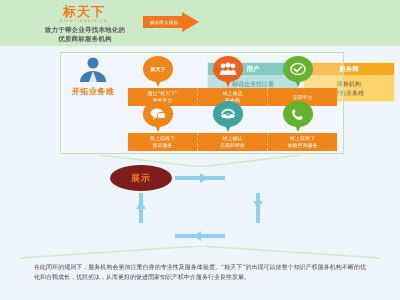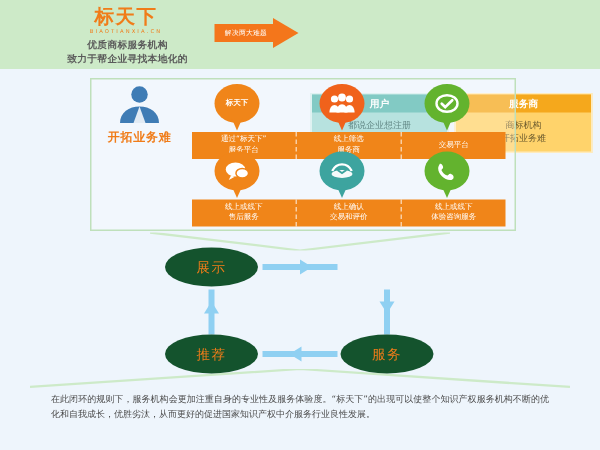--- a/index.html
+++ b/index.html
@@ -107,22 +107,22 @@
     position:absolute;left:11px;top:22px;width:0;height:0;
     border-left:4px solid transparent;border-right:4px solid transparent;
     border-top:9px solid currentColor;
   }
   .pin-inner{font-size:5px;font-weight:bold;color:#fff;line-height:7px;text-align:center;}
 
   
   .flow{position:absolute;left:105px;top:165px;width:190px;height:85px;}
   .node{
     position:absolute;width:62px;height:26px;border-radius:50%;
-    background:#14532d;display:flex;align-items:center;justify-content:center;
-    font-size:9px;font-weight:normal;color:#f07c19;letter-spacing:1px;
+    background:#7f1d1d;display:flex;align-items:center;justify-content:center;
+    font-size:9px;font-weight:bold;color:#f07c19;letter-spacing:1px;
   }
   .n-show{left:5px;top:0;}
   .n-deal{left:122px;top:0;}
   .n-serve{left:122px;top:58px;}
   .n-recommend{left:5px;top:58px;}
 
   .fline{position:absolute;background:#8fd0f2;}
   .h1{left:70px;top:11px;width:50px;height:4px;}
   .h2{left:70px;top:69px;width:50px;height:4px;}
   .v1{left:34px;top:28px;width:4px;height:30px;}
@@ -149,22 +149,22 @@
 <div class="page">
 
   <div class="header">
 
     <div class="logo-wrap">
       <div class="logo-mark">标天下</div>
       <div class="logo-sub">BIAOTIANXIA.CN</div>
     </div>
 
     <div class="tagline">
+      <div>致力于帮企业寻找本地化的</div>
       <div>优质商标服务机构</div>
-      <div>致力于帮企业寻找本地化的</div>
     </div>
 
     <div class="arrow">
       <div class="arrow-body"></div>
       <div class="arrow-head"></div>
       <div class="arrow-label">解决两大难题</div>
     </div>
 
     <div class="hcard user">
       <div class="hcard-title">用户</div>
@@ -311,21 +311,19 @@
     <div class="fline h1"></div>
     <div class="ah ah-right"></div>
     <div class="fline h2"></div>
     <div class="ah ah-left"></div>
     <div class="fline v1"></div>
     <div class="ah ah-up"></div>
     <div class="fline v2"></div>
     <div class="ah ah-down"></div>
 
     <div class="node n-show">展示</div>
-    <div class="node n-serve">服务</div>
-    <div class="node n-recommend">推荐</div>
   </div>
 
   <div class="footer">
     <span class="indent">在此闭环的规则下，服务机构会更加注重自身的专业性及服务体验度。“标天下”的出现可以使整个知识产权服务机构不断的优化和自我成长，优胜劣汰，从而更好的促进国家知识产权中介服务行业良性发展。</span>
   </div>
 
 </div>
 
 </body></html>

